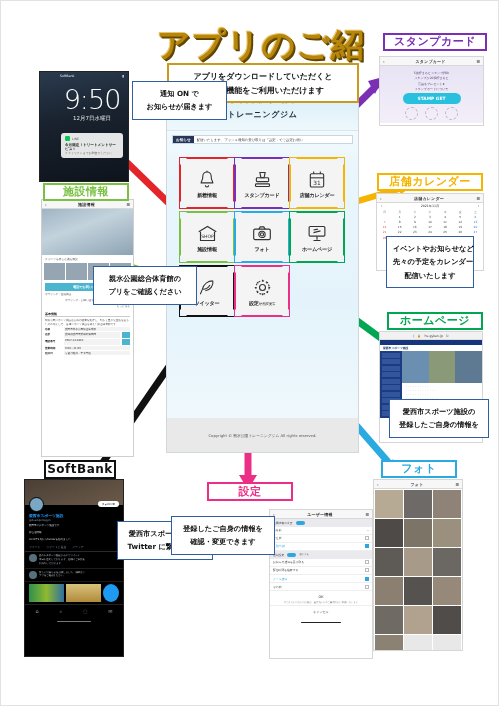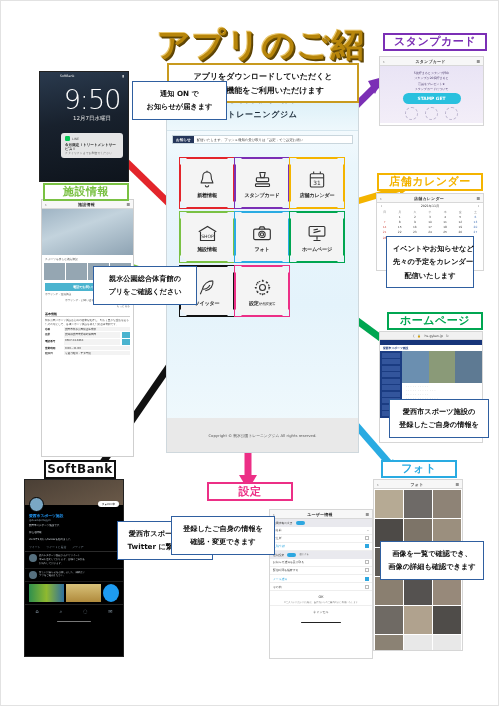--- a/index.html
+++ b/index.html
@@ -631,24 +631,20 @@
       <i style="background:#6f6a64"></i>
         <i style="background:#b0a28e"></i>
         <i style="background:#4f4c49"></i>
       <i style="background:#8b8274"></i>
         <i style="background:#e8e8e8"></i>
         <i style="background:#e8e8e8"></i>
     </div>
 
   </div>
 
-  <div class="bubble" style="left:379px;top:540px;width:104px;z-index:45;">
-    <div>画像を一覧で確認でき、</div>
-    <div>画像の詳細も確認できます</div>
-  </div>
 
   <div class="chip" style="left:43px;top:459px;width:72px;height:19px;border:2px solid #111;color:#111;font-size:12px;z-index:30;">SoftBank</div>
 
   <div id="phone-twitter" class="phone">
     <div class="banner"></div>
     <div class="avatar"></div>
     <div class="follow">フォロー中</div>
     <div class="name">愛西市スポーツ施設</div>
     <div class="handle">@AsaiSportsgym</div>
     <div class="bio">愛西市のスポーツ施設です。</div>

